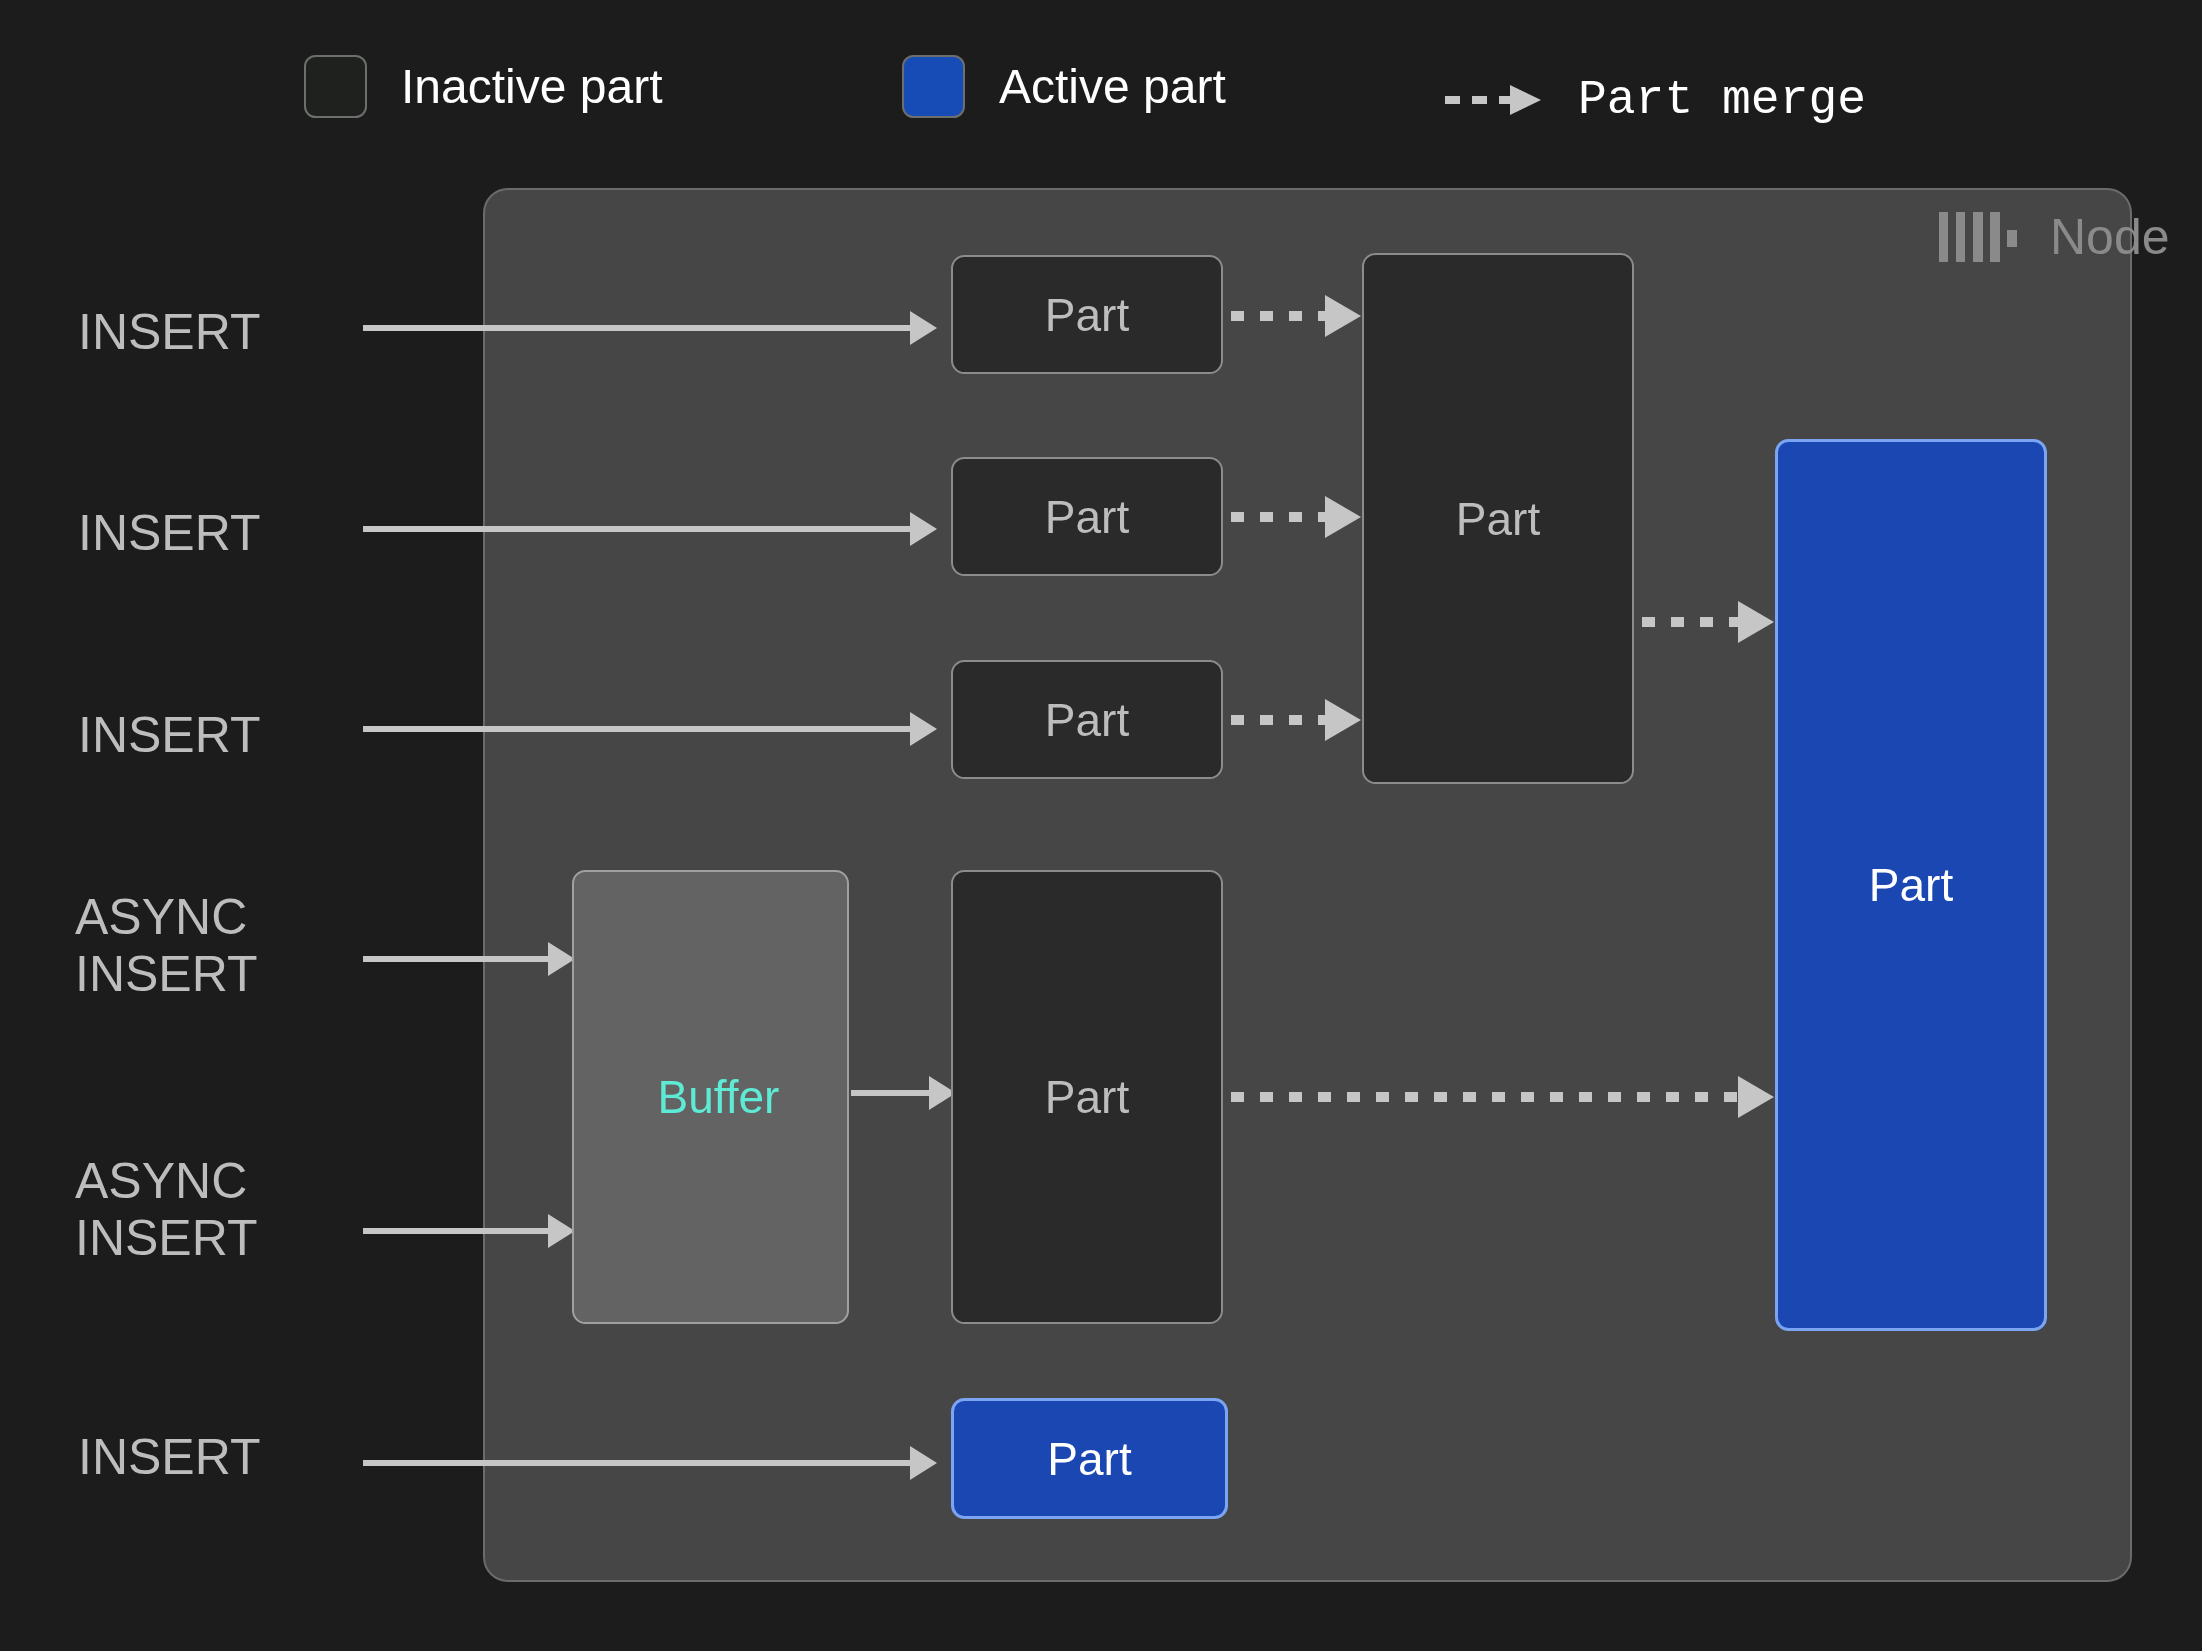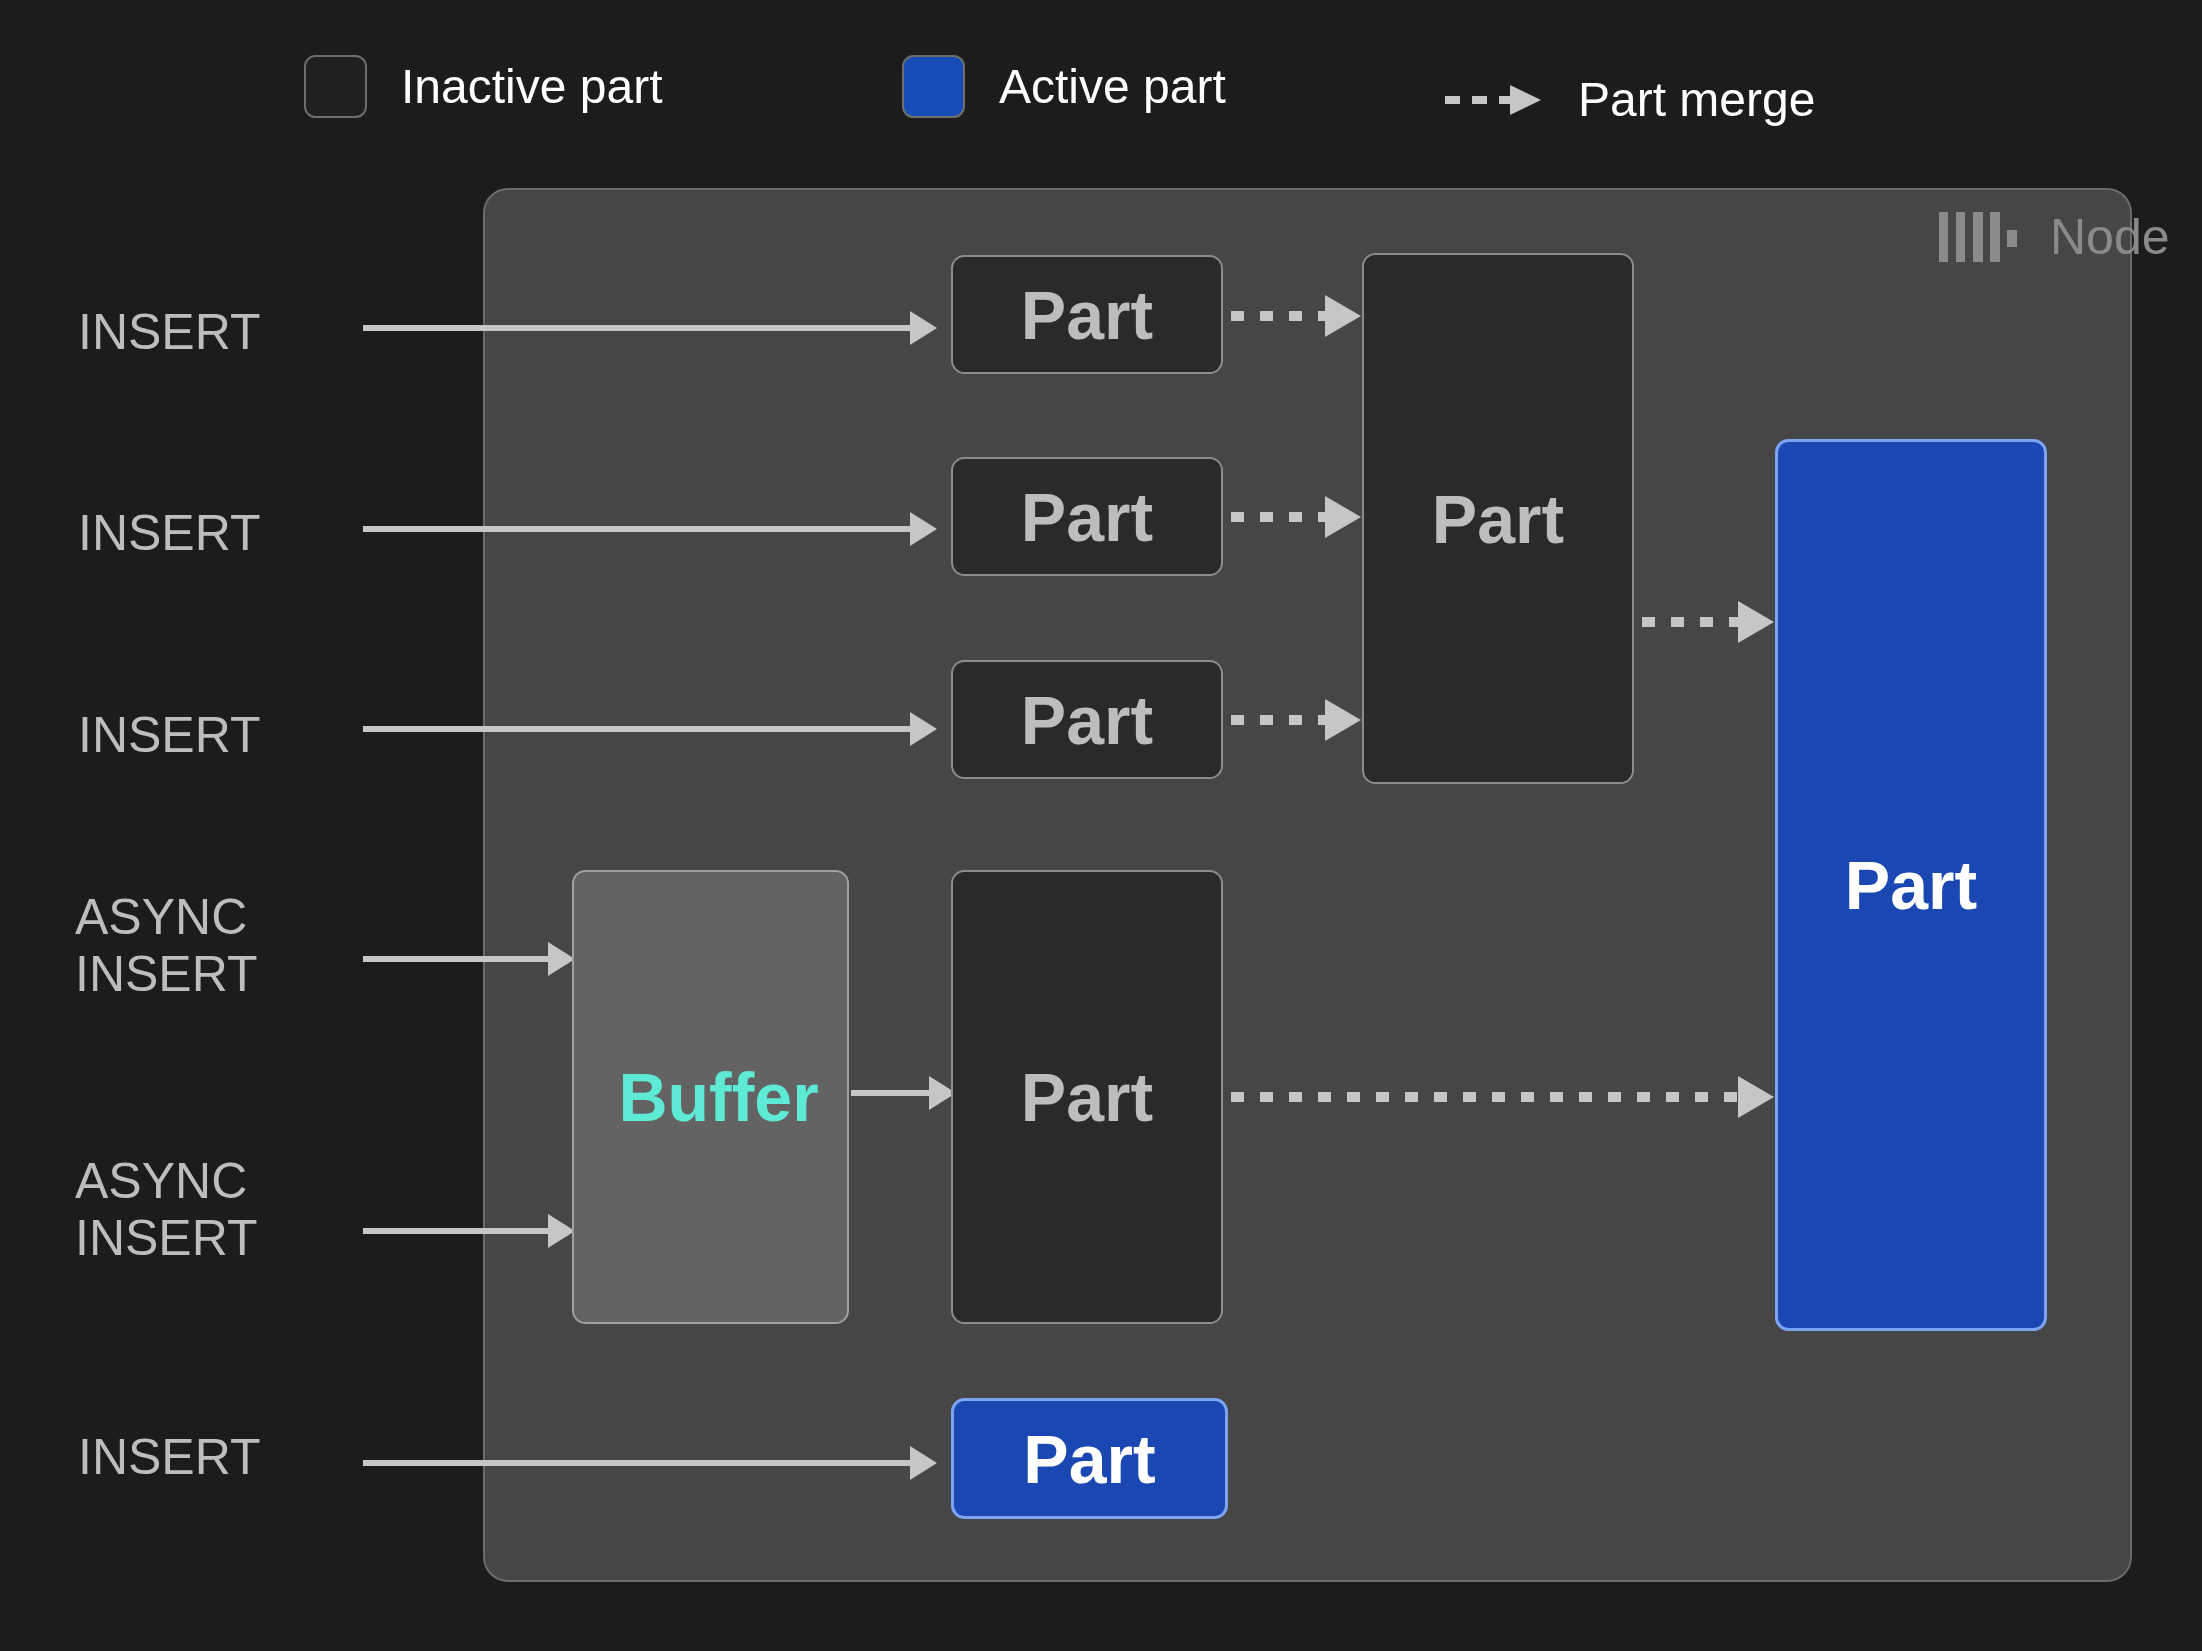--- a/index.html
+++ b/index.html
@@ -39,21 +39,21 @@
   .node-tag-label{color:#8a8a8a;font-size:50px;line-height:50px;margin-left:33px;}
 
   
   .box{position:absolute;box-sizing:border-box;display:flex;align-items:center;justify-content:center;border-radius:13.4px;}
   .box-inactive{background:#2a2a2a;border:2.9px solid #8c8c8c;}
   .box-inactive .box-label{color:#bdbdbd;}
   .box-active{background:#1a47b2;border:3.8px solid #7ba4f2;}
   .box-active .box-label{color:#ffffff;}
   .box-buffer{background:#636363;border:2.9px solid #a0a0a0;}
   .box-buffer .box-label{color:#5eead4;margin-left:16px;}
-  .box-label{font-size:68px;line-height:50px;font-weight:bold;}
+  .box-label{font-size:46px;line-height:50px;}
 
   
   .in-label{position:absolute;color:#bdbdbd;font-size:50px;line-height:57px;white-space:pre-line;text-align:left;}
 
   
   .solid-arrow{position:absolute;height:5.7px;}
   .solid-arrow .sa-line{position:absolute;left:0;top:0;height:5.7px;background:#c6c6c6;}
   .solid-arrow .sa-head{position:absolute;top:-14.3px;width:0;height:0;
      border-top:17px solid transparent;border-bottom:17px solid transparent;border-left:27px solid #c6c6c6;}
   .dash-arrow{position:absolute;height:9.6px;}
@@ -78,21 +78,21 @@
     <div class="legend-item" style="left:902px;top:17px;">
       <span class="swatch active"></span>
       <span class="legend-label">Active part</span>
     </div>
 
     <div class="legend-item" style="left:1445px;top:38px;">
       <span class="legend-dash">
         <span class="ld-line"></span>
         <span class="ld-head"></span>
       </span>
-      <span class="legend-label" style="">Part merge</span>
+      <span class="legend-label" style="font-family:Liberation Mono, monospace;">Part merge</span>
     </div>
 
   </div>
 
   <div class="node-box"></div>
 
   <div class="node-tag">
     <span class="ch-logo">
       <i class="tall"></i>
         <i class="tall"></i>

